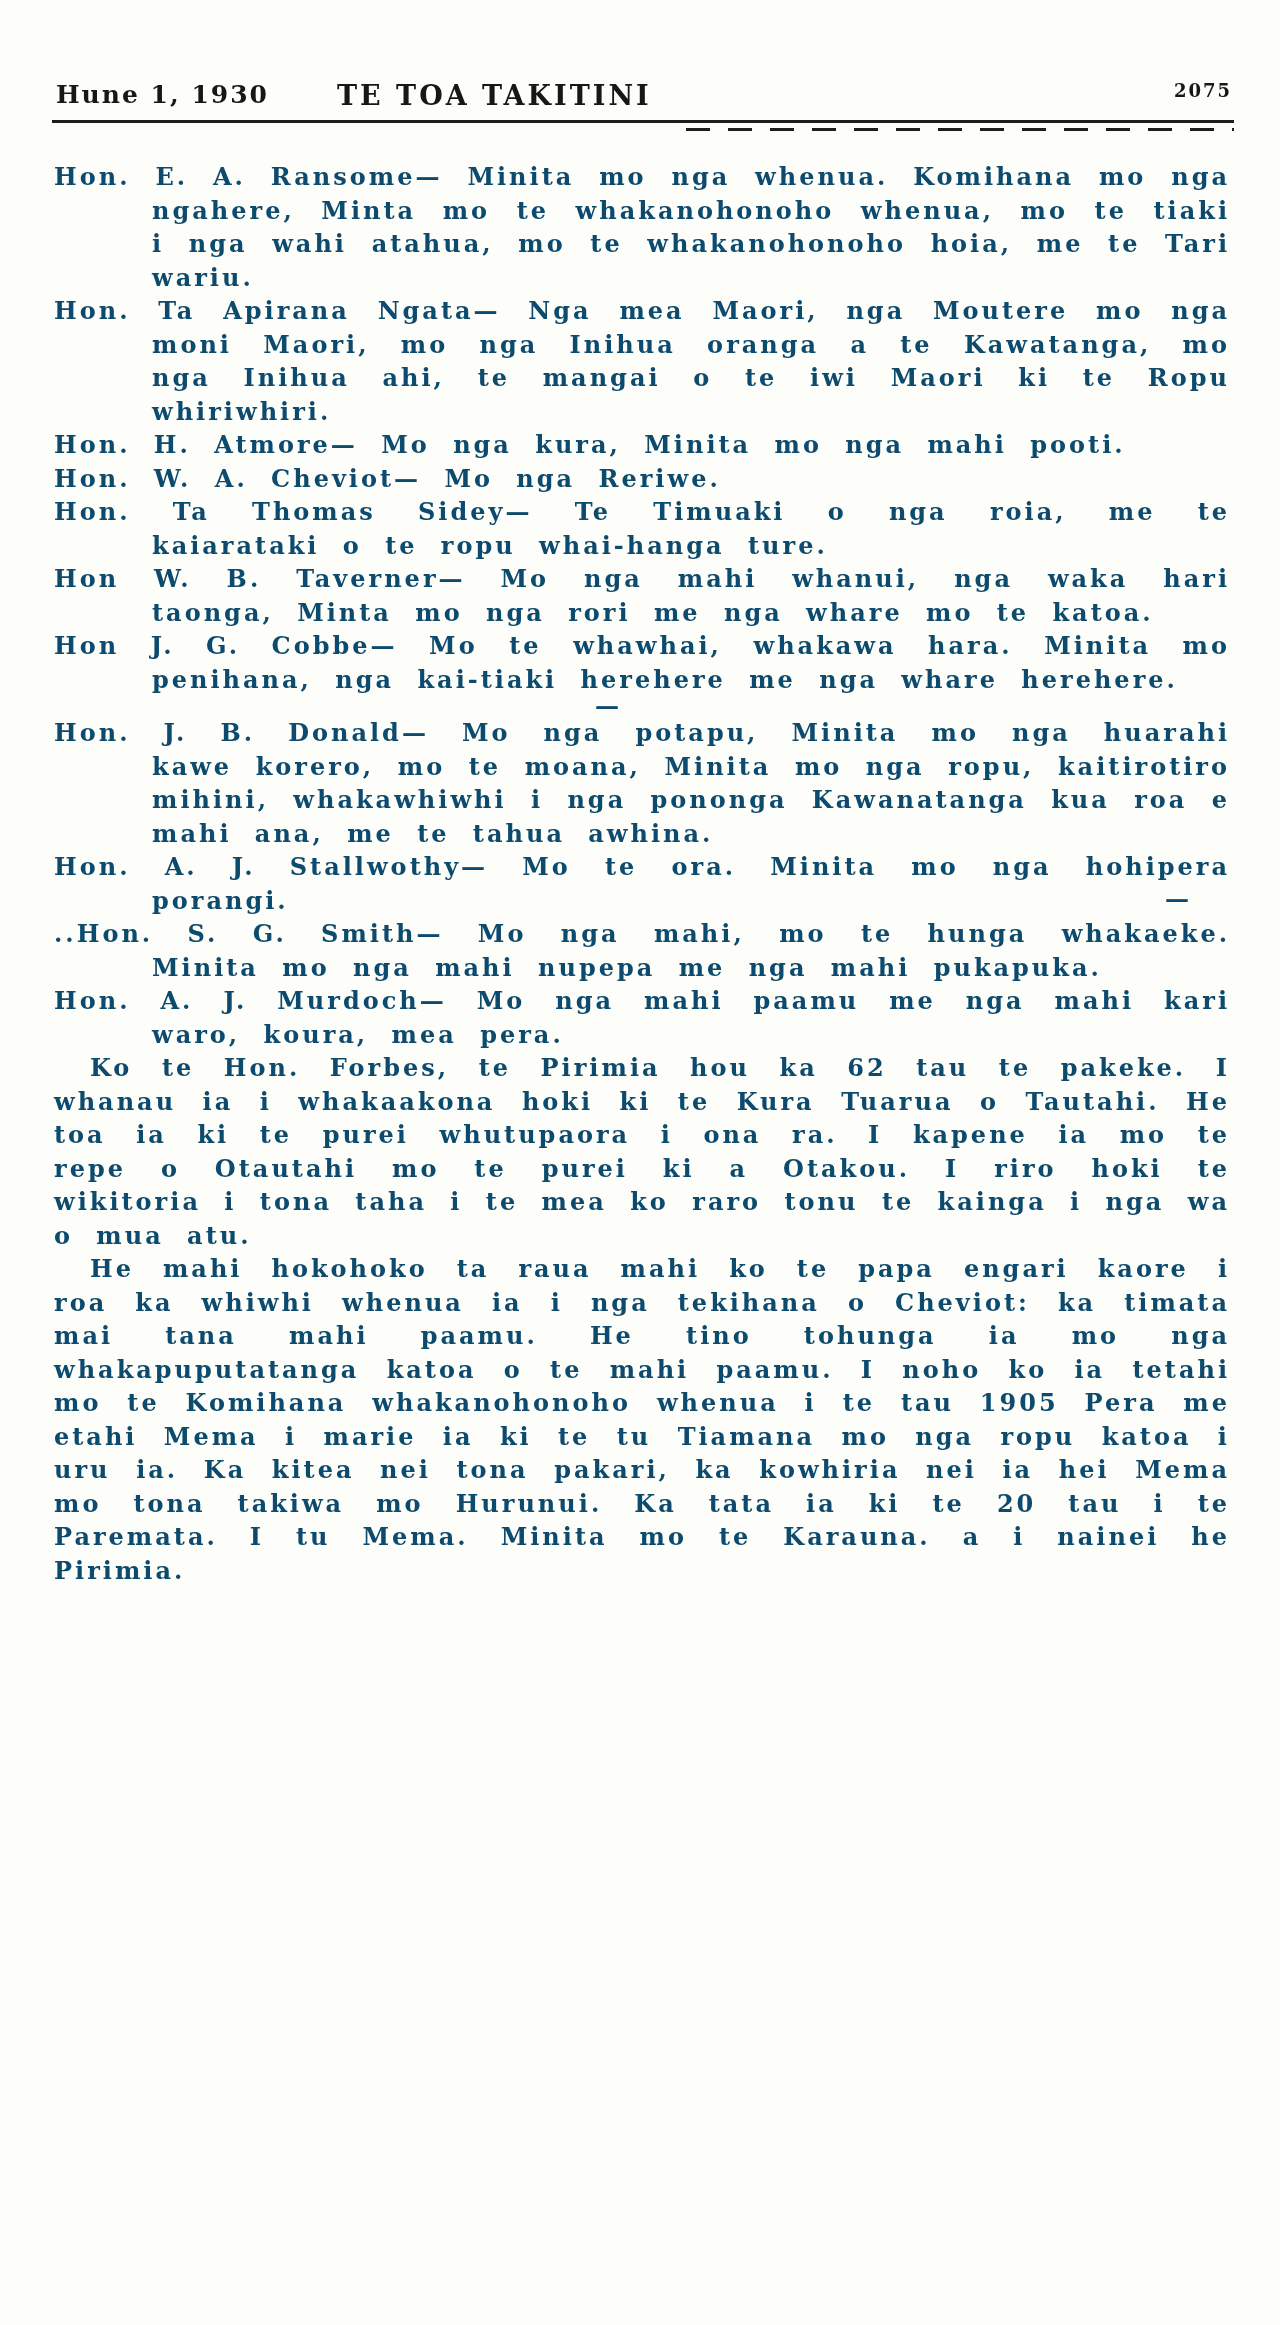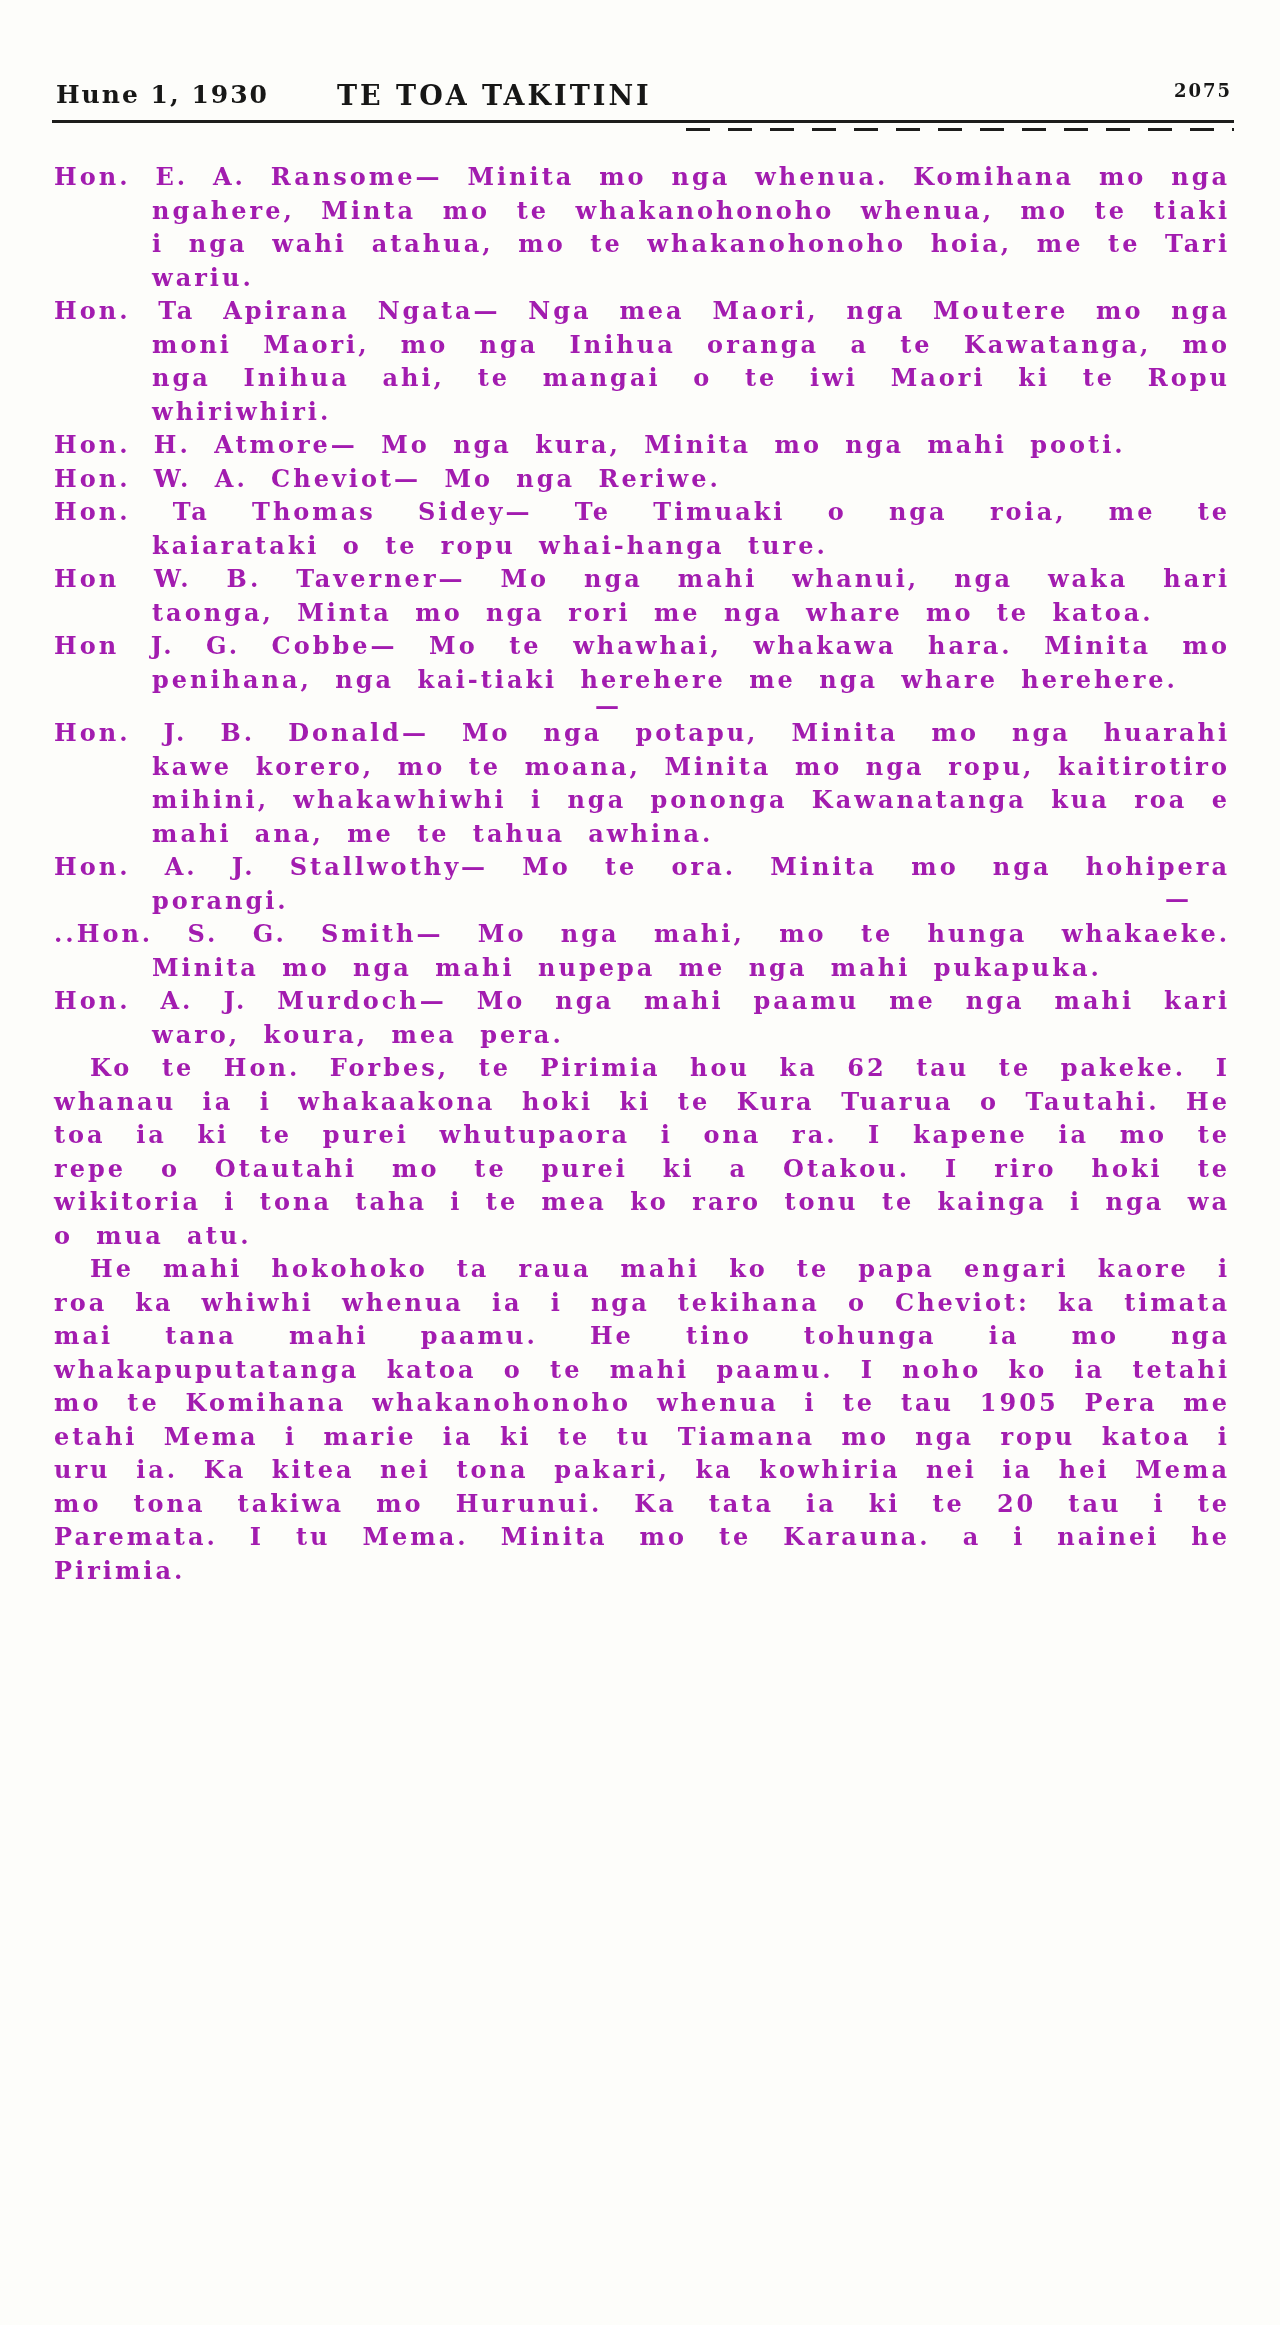--- a/index.html
+++ b/index.html
@@ -53,21 +53,21 @@
   }
   .content {
     margin-top: 29px;
     padding: 0 50px 0 54px;
     font-size: 24px;
     font-weight: bold;
     line-height: 33.5px;
     letter-spacing: 3px;
     word-spacing: 12px;
     text-align: justify;
-    color: #a21caf;
+    color: #0c4a6e;
   }
   .entry {
     margin: 0;
     padding-left: 98px;
     text-indent: -98px;
     position: relative;
   }
   .entry .lead { white-space: nowrap; }
   .para {
     margin: 0;

